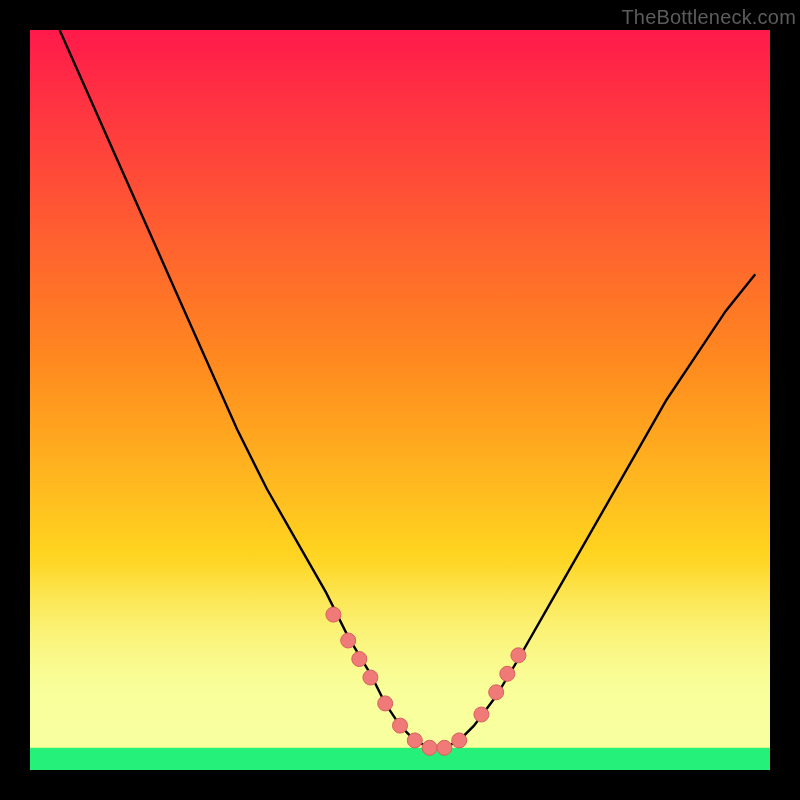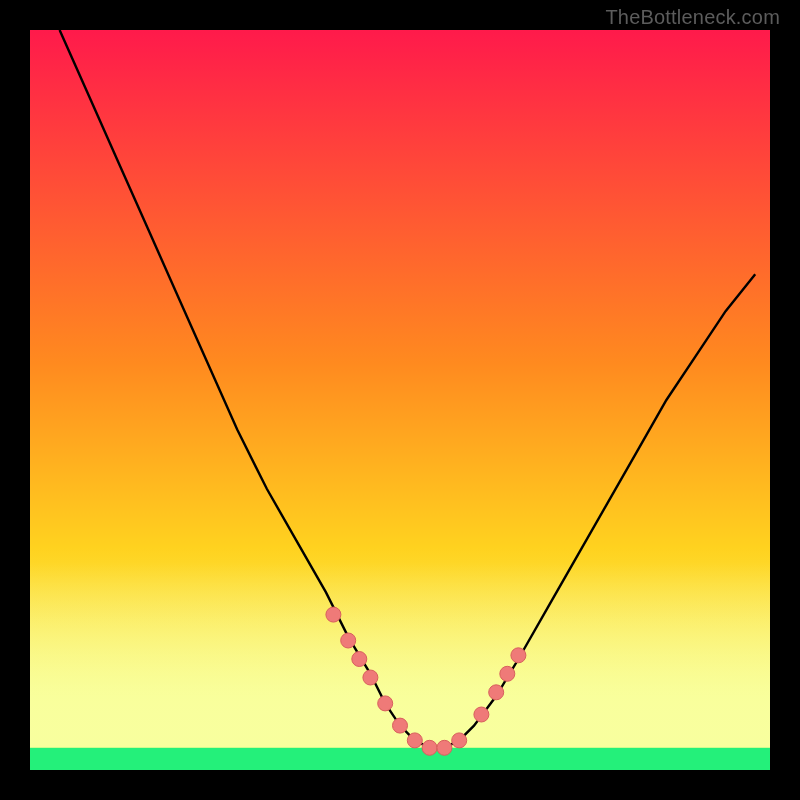--- a/index.html
+++ b/index.html
@@ -27,21 +27,21 @@
   .plot {
     position: absolute;
     left: 30px;
     top: 30px;
     width: 740px;
     height: 740px;
   }
   .watermark {
     position: absolute;
     top: 6px;
-    right: 20px;
+    right: 4px;
     color: #5c5c5c;
     font-size: 20px;
     font-weight: 500;
     letter-spacing: 0.2px;
   }
   svg { display: block; }
 </style>
 </head>
 <body>
 

